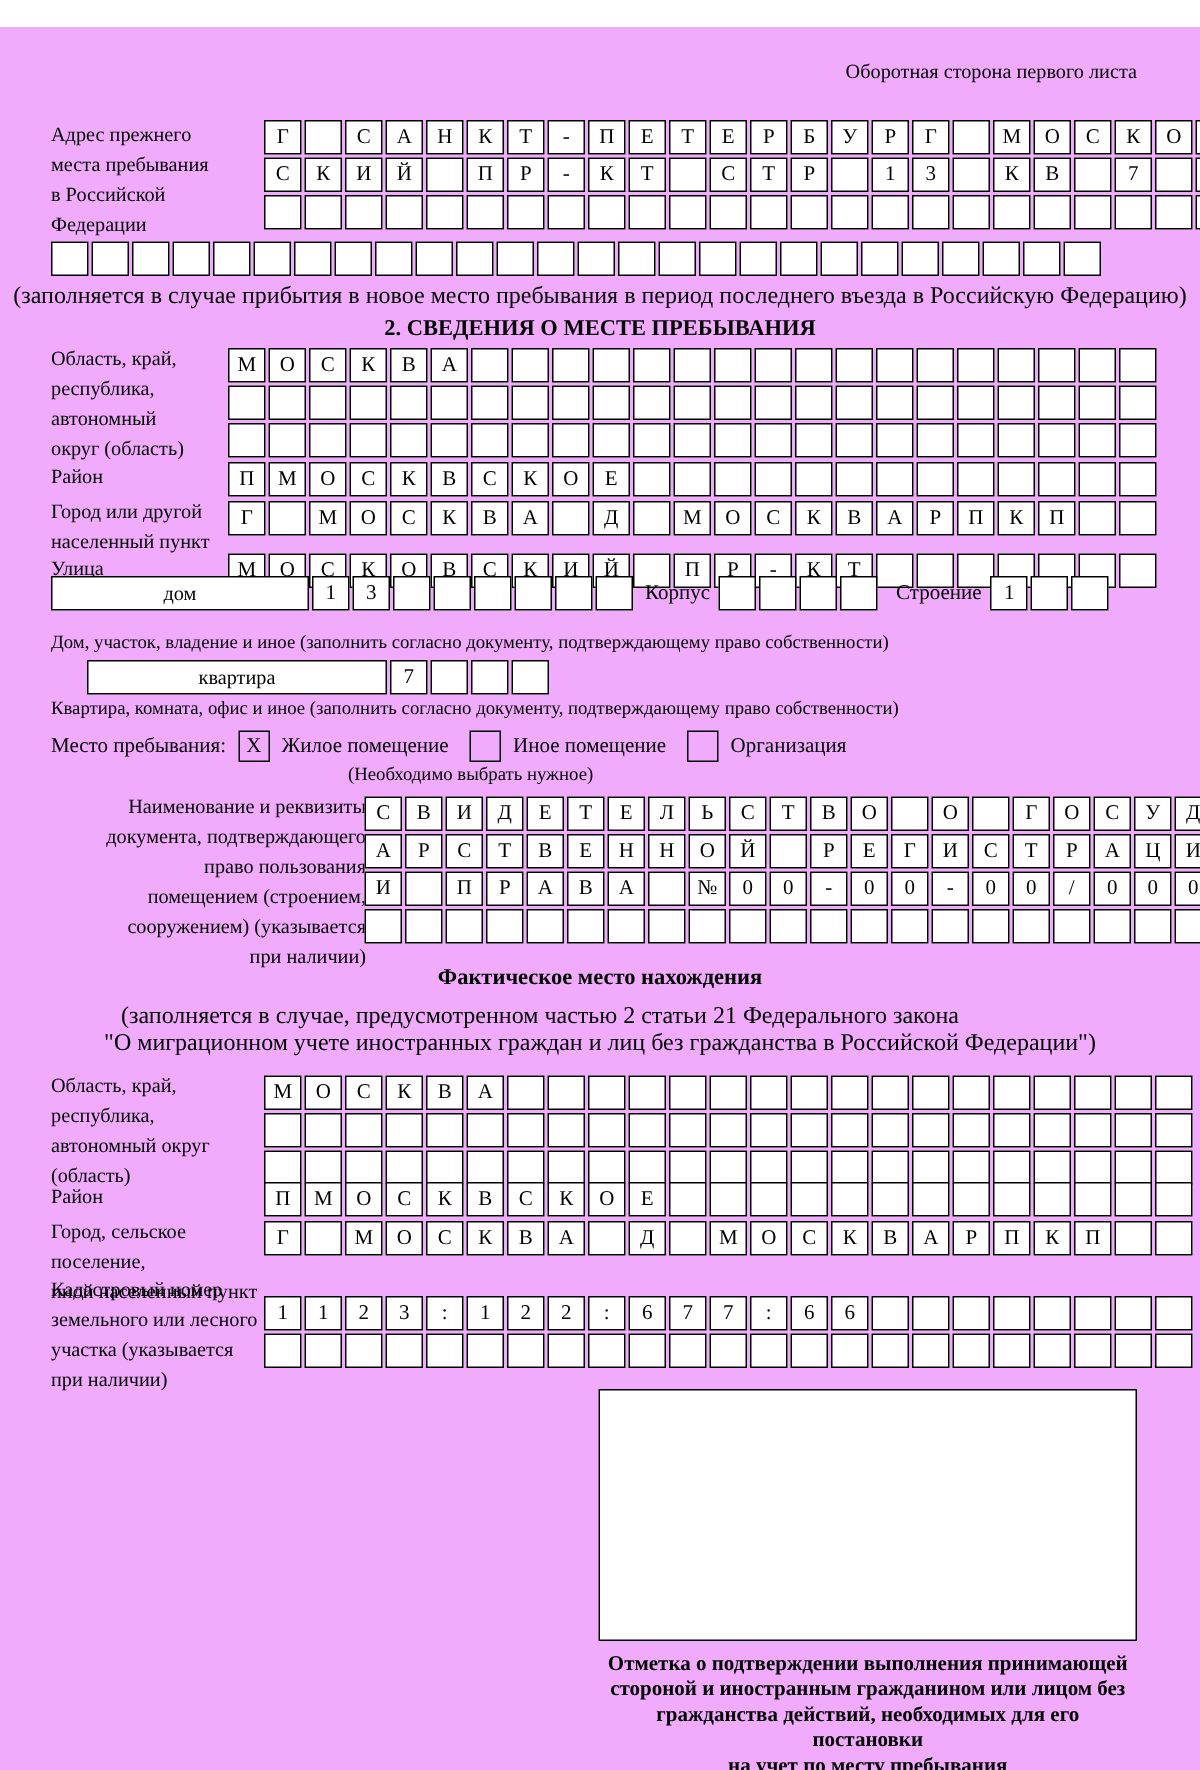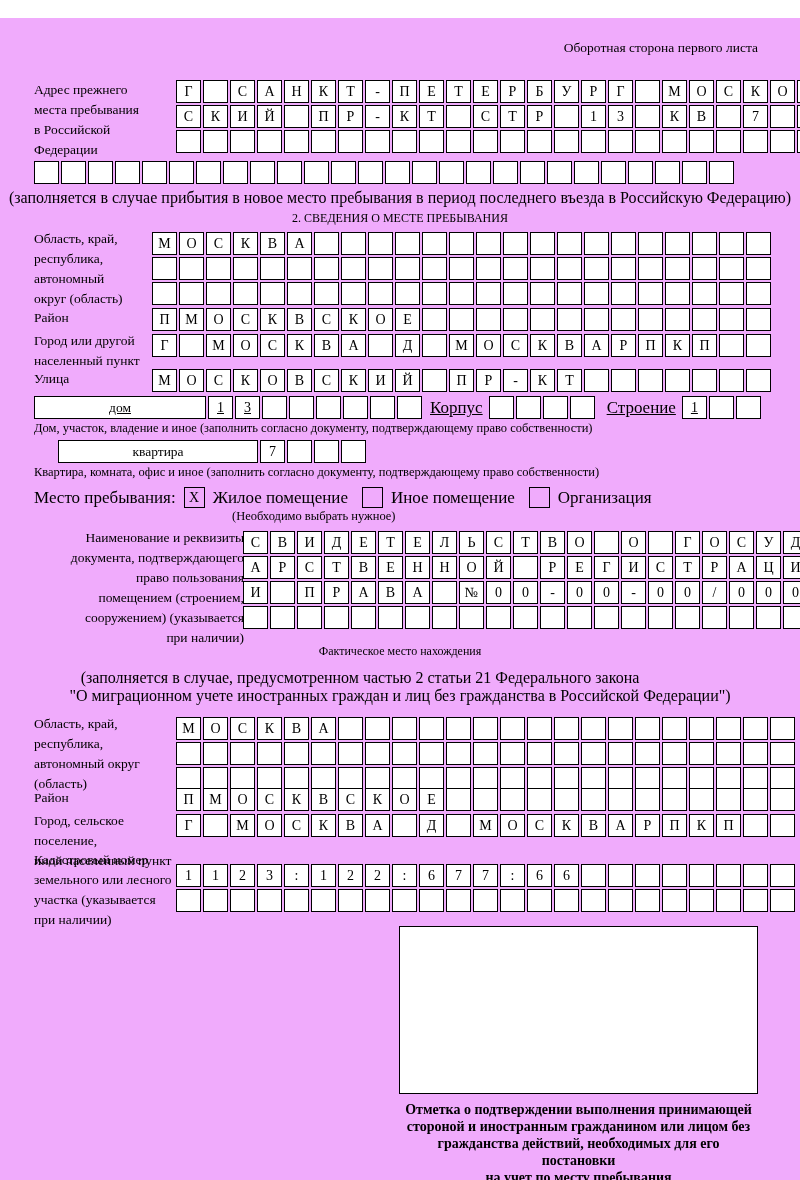--- a/index.html
+++ b/index.html
@@ -35,22 +35,22 @@
   .lbl-sm { font-size: 12.5px; }
 
   .center-note {
     text-align: center;
     font-size: 16px;
     line-height: 16px;
   }
 
   .section-title {
     text-align: center;
-    font-weight: normal;
-    font-size: 12px;
+    font-weight: bold;
+    font-size: 15px;
   }
 
   
   .boxrow {
     display: flex;
   }
   .cell {
     width: 25px;
     height: 23px;
     border: 1px solid #000;
@@ -68,21 +68,21 @@
     box-sizing: border-box;
     height: 23px;
     line-height: 21px;
     text-align: center;
     font-size: 13.5px;
     margin-right: 2px;
     background: #fff;
   }
 
   .inline-txt {
-    font-size: 17px;
+    font-size: 14px;
     line-height: 23px;
   }
 
   .checkbox {
     width: 21px;
     height: 21px;
     border: 1px solid #000;
     box-sizing: border-box;
     display: inline-block;
     text-align: center;
@@ -394,21 +394,21 @@
         <div class="cell"></div>
         <div class="cell"></div>
         <div class="cell"></div>
         <div class="cell"></div>
         <div class="cell"></div>
         <div class="cell"></div>
         <div class="cell"></div>
       </div>
     </div>
 
-  <div class="abs" style="left:34px; top:378px; display:flex; align-items:center;text-decoration:underline;">
+  <div class="abs" style="left:34px; top:366px; display:flex; align-items:center;">
     <div class="labelbox" style="width:172px;">дом</div>
     <div id="house-cells" style="display:flex;">
         <div class="cell">1</div>
         <div class="cell">3</div>
         <div class="cell"></div>
         <div class="cell"></div>
         <div class="cell"></div>
         <div class="cell"></div>
         <div class="cell"></div>
         <div class="cell"></div>

